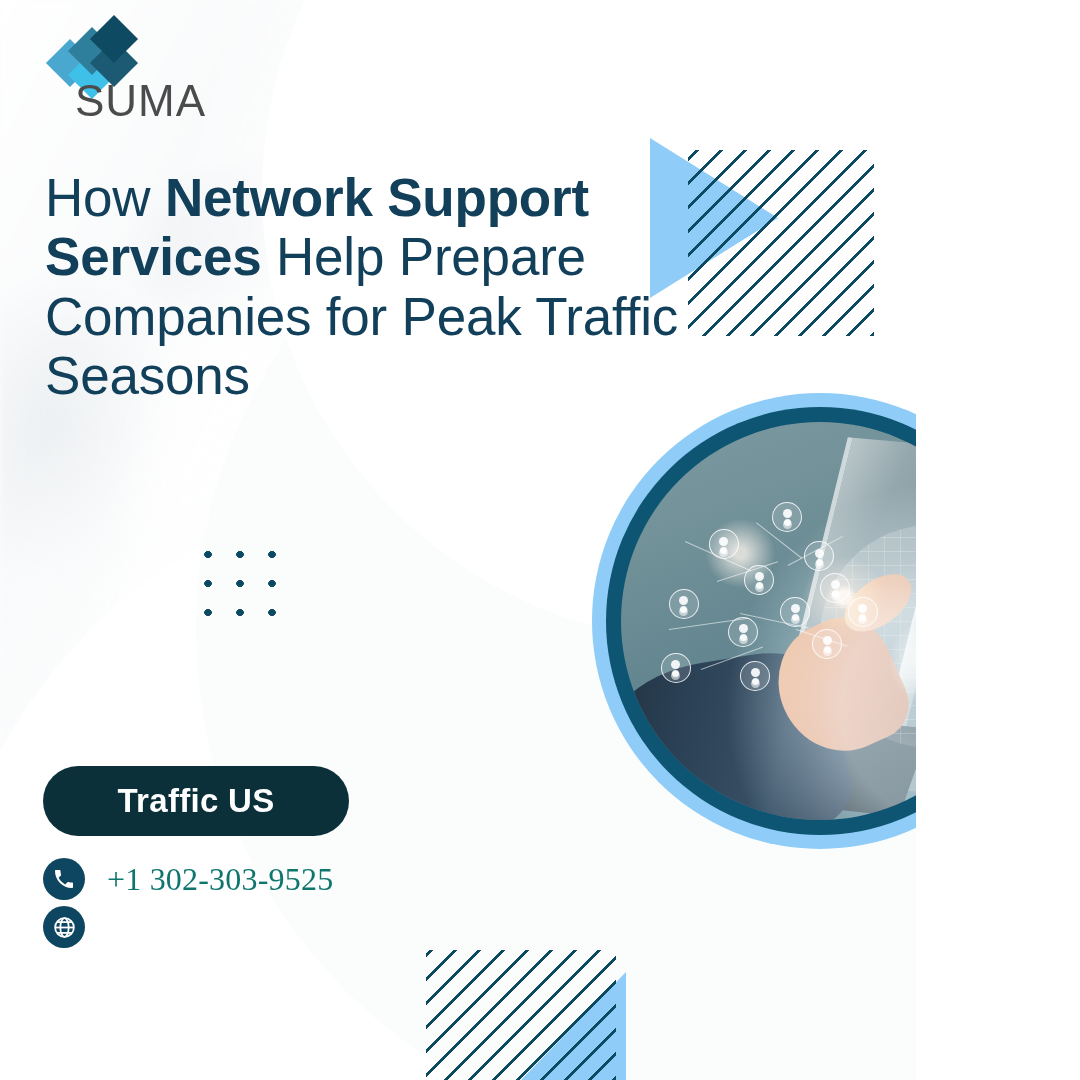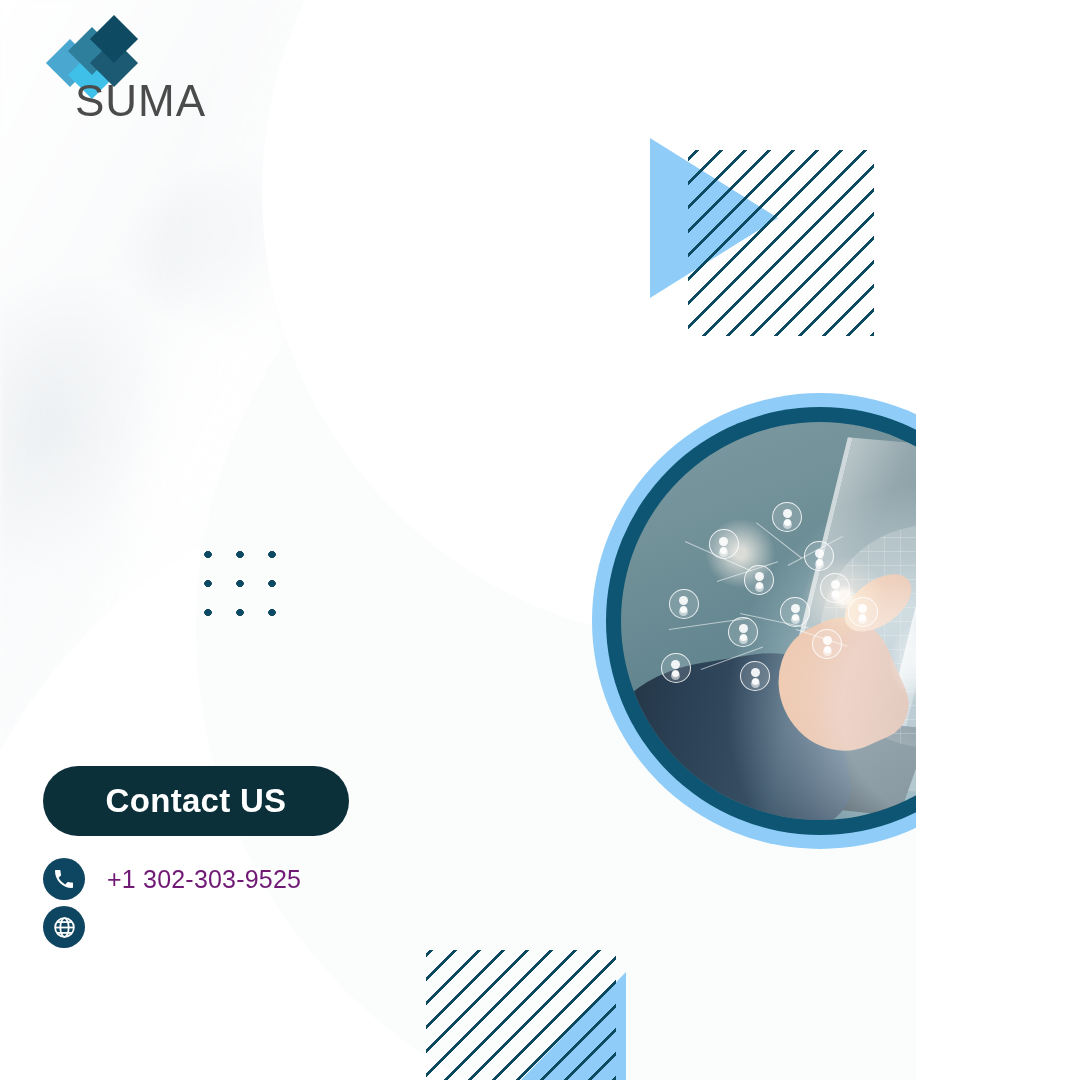--- a/index.html
+++ b/index.html
@@ -304,21 +304,21 @@
   }
   .contact-row.r1 { top:858px; }
   .contact-row.r2 { top:906px; }
   .c-icon {
     width:42px; height:42px; border-radius:50%;
     background:#0e4560;
     display:flex; align-items:center; justify-content:center;
     flex:0 0 42px;
   }
   .c-text {
-    font-size:25px; color:#701a75; font-weight:400; letter-spacing:.2px;
+    font-size:32px; color:#0f766e; font-weight:400; letter-spacing:.2px;font-family:Liberation Serif, serif;
   }
 </style>
 </head>
 <body>
 
 <div id="canvas">
 
   <div class="bg-photo"></div>
   <div class="bg-streak s1"></div>
   <div class="bg-streak s2"></div>
@@ -345,20 +345,21 @@
     <div class="logo-mark">
       <span class="dia d1"></span>
       <span class="dia d2"></span>
       <span class="dia d3"></span>
       <span class="dia d4"></span>
       <span class="dia d5"></span>
     </div>
     <div class="logo-text">SUMA</div>
   </div>
 
+  <h1 class="headline"><span>How </span><b>Network Support Services</b><span> Help Prepare Companies for Peak Traffic Seasons</span></h1>
 
   <div class="dotgrid"></div>
 
   <div class="circle-wrap">
     <div class="circle-ring">
       <div class="circle-photo">
         <div class="mon-screen"></div>
         <div class="mon-edge"></div>
         <div class="mon-stand"></div>
         <div class="sphere">
@@ -388,21 +389,21 @@
         <div class="net-node" style="left:48%;top:52%;"></div>
         <div class="net-node" style="left:57%;top:44%;"></div>
         <div class="net-node" style="left:85%;top:34%;"></div>
         <div class="net-node" style="left:82%;top:46%;"></div>
         <div class="net-node" style="left:88%;top:56%;"></div>
         <div class="net-glow"></div>
       </div>
     </div>
   </div>
 
-  <button class="cta">Contact US</button>
+  <button class="cta">Traffic US</button>
 
   <div class="contact-row r1">
     <span class="c-icon">
       <svg width="24" height="24" viewBox="0 0 24 24" fill="#ffffff">
         <path d="M6.6 10.8c1.4 2.8 3.8 5.1 6.6 6.6l2.2-2.2c.3-.3.7-.4 1-.2 1.1.4 2.4.6 3.6.6.6 0 1 .4 1 1V20c0 .6-.4 1-1 1C10.6 21 3 13.4 3 4c0-.6.4-1 1-1h3.5c.6 0 1 .4 1 1 0 1.3.2 2.5.6 3.6.1.4 0 .8-.2 1l-2.3 2.2z"></path>
       </svg>
     </span>
     <span class="c-text">+1 302-303-9525</span>
   </div>
 

